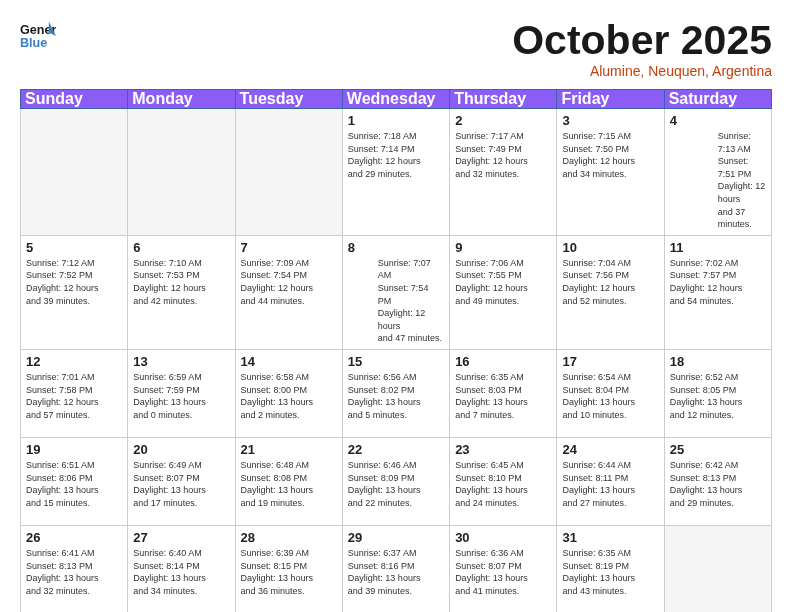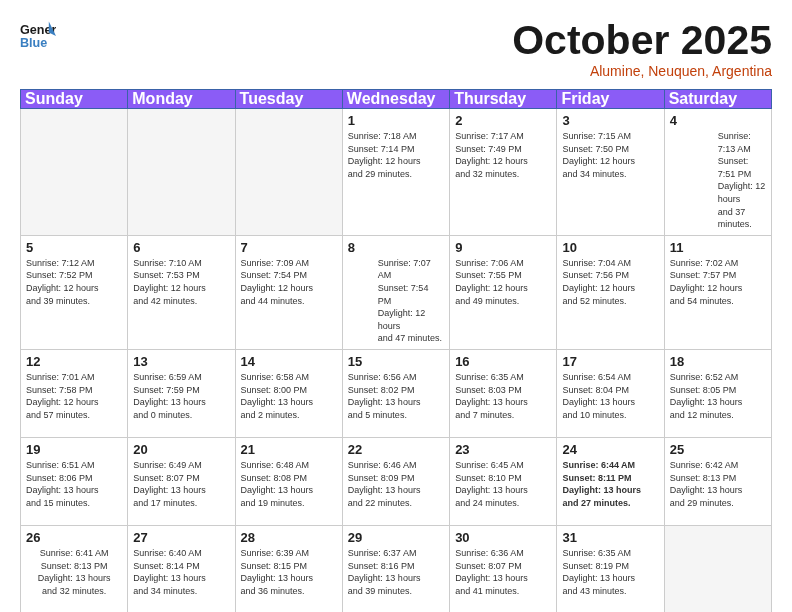--- a/index.html
+++ b/index.html
@@ -288,37 +288,37 @@
           </td>
           <td>
             <div class="day-number">23</div>
             <div class="day-info" style="white-space: pre-line;">Sunrise: 6:45 AM
 Sunset: 8:10 PM
 Daylight: 13 hours
 and 24 minutes.</div>
           </td>
           <td>
             <div class="day-number">24</div>
-            <div class="day-info" style="white-space: pre-line; font-weight: bold;">Sunrise: 6:44 AM
+            <div class="day-info" style="white-space: pre-line;">Sunrise: 6:44 AM
 Sunset: 8:11 PM
 Daylight: 13 hours
 and 27 minutes.</div>
           </td>
           <td>
             <div class="day-number">25</div>
             <div class="day-info" style="white-space: pre-line;">Sunrise: 6:42 AM
 Sunset: 8:13 PM
 Daylight: 13 hours
 and 29 minutes.</div>
           </td>
         </tr>
         <tr>
           <td>
             <div class="day-number">26</div>
-            <div class="day-info" style="white-space: pre-line; text-align: center;">Sunrise: 6:41 AM
+            <div class="day-info" style="white-space: pre-line;">Sunrise: 6:41 AM
 Sunset: 8:13 PM
 Daylight: 13 hours
 and 32 minutes.</div>
           </td>
           <td>
             <div class="day-number">27</div>
             <div class="day-info" style="white-space: pre-line;">Sunrise: 6:40 AM
 Sunset: 8:14 PM
 Daylight: 13 hours
 and 34 minutes.</div>

